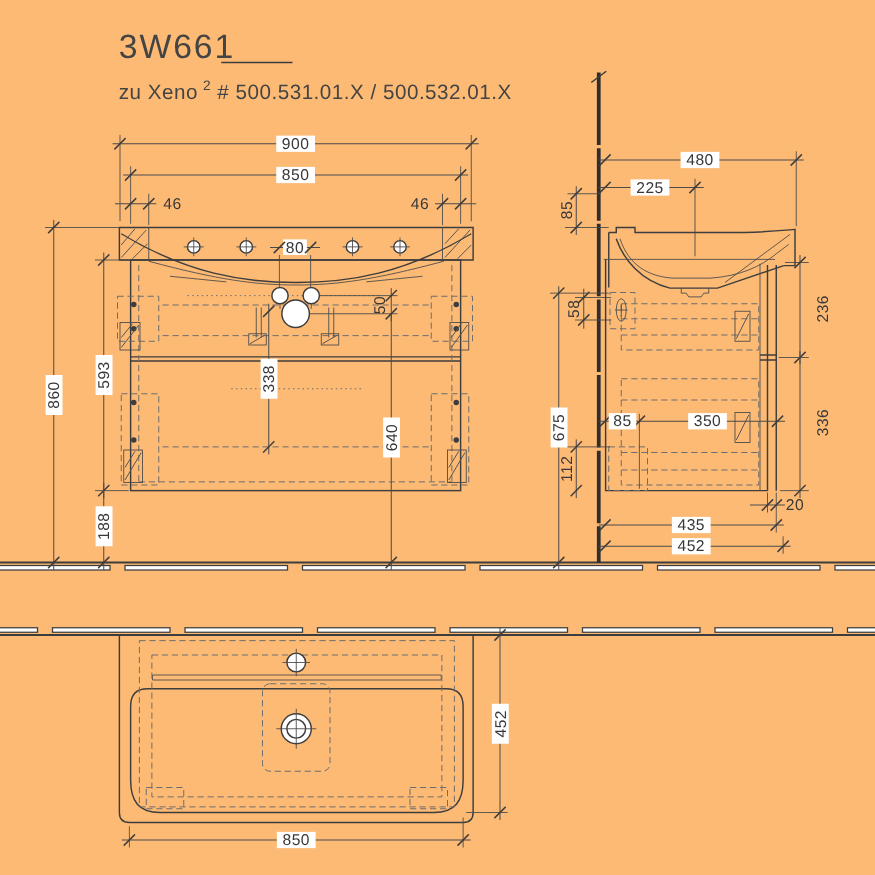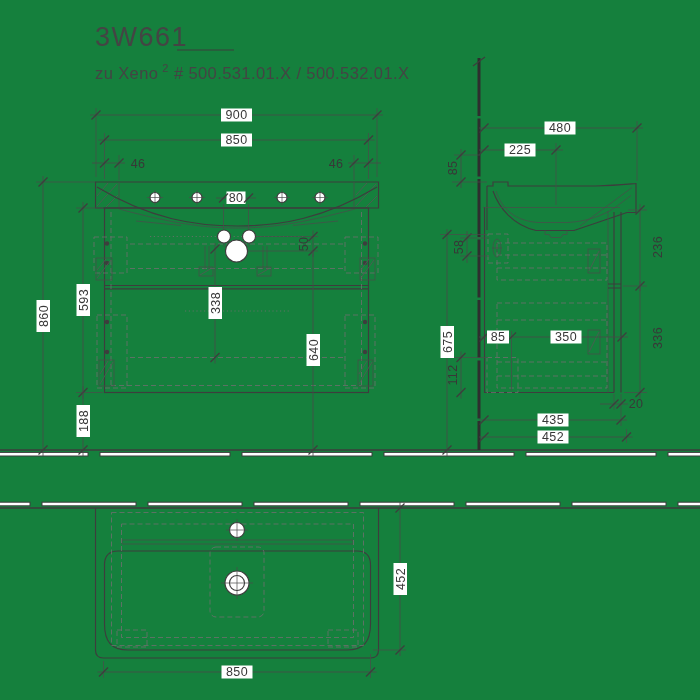--- a/index.html
+++ b/index.html
@@ -1,16 +1,16 @@
 <!DOCTYPE html>
 <html><head>
 <meta charset="utf-8">
 <style>
   html,body{margin:0;padding:0;background:#fff;}
-  .page{width:700px;height:700px;position:relative;background:#15803d;overflow:hidden;
+  .page{width:700px;height:700px;position:relative;background:#fdba74;overflow:hidden;
         font-family:"Liberation Sans", sans-serif;}
   svg{display:block;}
   
   .s  {stroke:#3d3d3d;stroke-width:1.15;fill:none;stroke-linecap:butt;}
   .s2 {stroke:#3d3d3d;stroke-width:1.5;fill:none;}
   .t  {stroke:#4a4a4a;stroke-width:0.7;fill:none;}
   .d  {stroke:#6e6e6e;stroke-width:0.8;fill:none;stroke-dasharray:5,3;}
   .dt {stroke:#6e6e6e;stroke-width:0.8;fill:none;stroke-dasharray:1.2,2.6;}
   .dim{stroke:#4a4a4a;stroke-width:0.8;fill:none;}
   .ext{stroke:#4a4a4a;stroke-width:0.7;fill:none;}

